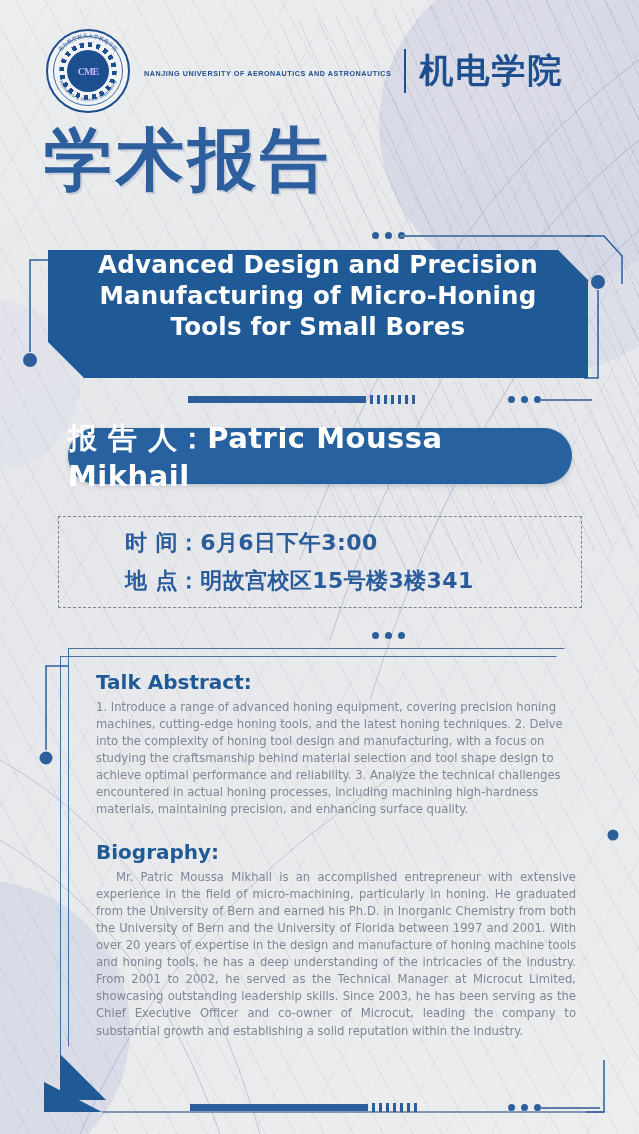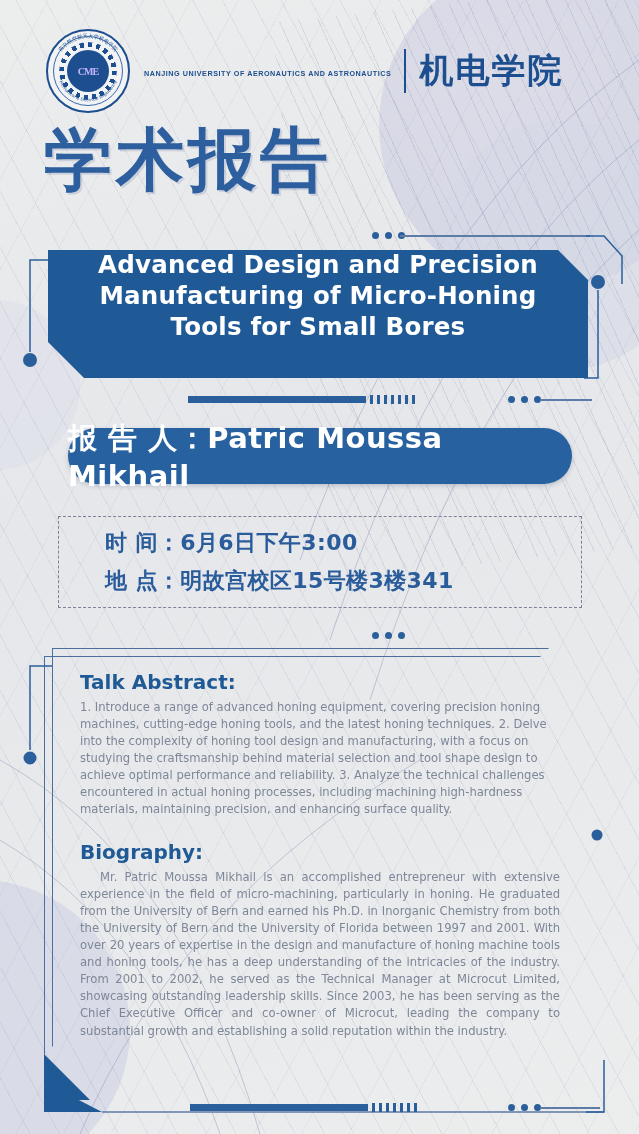--- a/index.html
+++ b/index.html
@@ -120,29 +120,29 @@
   }
   .speaker-txt{
     color:#fff;font-size:29px;font-weight:bold;letter-spacing:.5px;
     font-family:"DejaVu Sans","Liberation Sans",sans-serif;
   }
   
   .info-box{
     position:absolute;left:58px;top:516px;width:524px;height:92px;
     border:1.4px dashed #7c8296;
     display:flex;flex-direction:column;justify-content:center;
-    padding-left:46px;box-sizing:border-box;gap:8px;
+    padding-left:66px;box-sizing:border-box;gap:8px;
   }
   .info-line{
     font-size:22px;font-weight:bold;color:#2a5c9b;letter-spacing:.4px;
     font-family:"DejaVu Sans","Liberation Sans",sans-serif;white-space:nowrap;
   }
   
   .content-frame{
-    position:absolute;left:44px;top:648px;width:552px;height:452px;
+    position:absolute;left:60px;top:648px;width:552px;height:452px;
   }
   .frame-outer,.frame-inner{
     position:absolute;border:1.5px solid #4a6f9e;
   }
   .frame-outer{
     left:8px;top:0;width:544px;height:444px;
     clip-path:polygon(0 0, 496px 0, 544px 46px, 544px 444px, 48px 444px, 0 398px);
     background:transparent;
   }
   .frame-inner{

